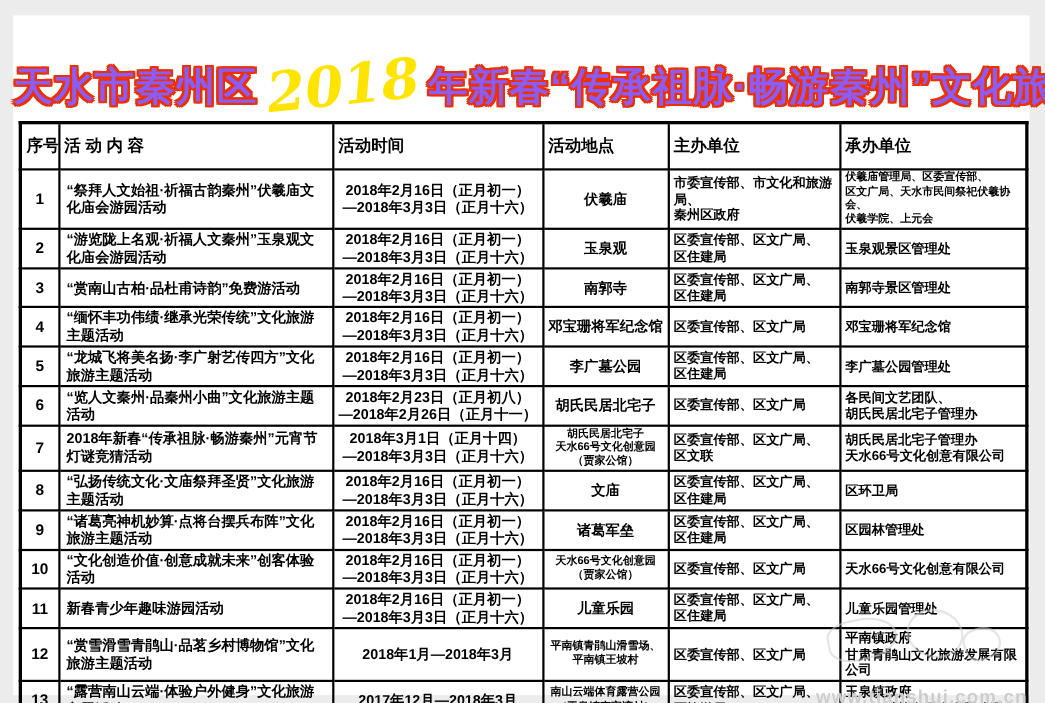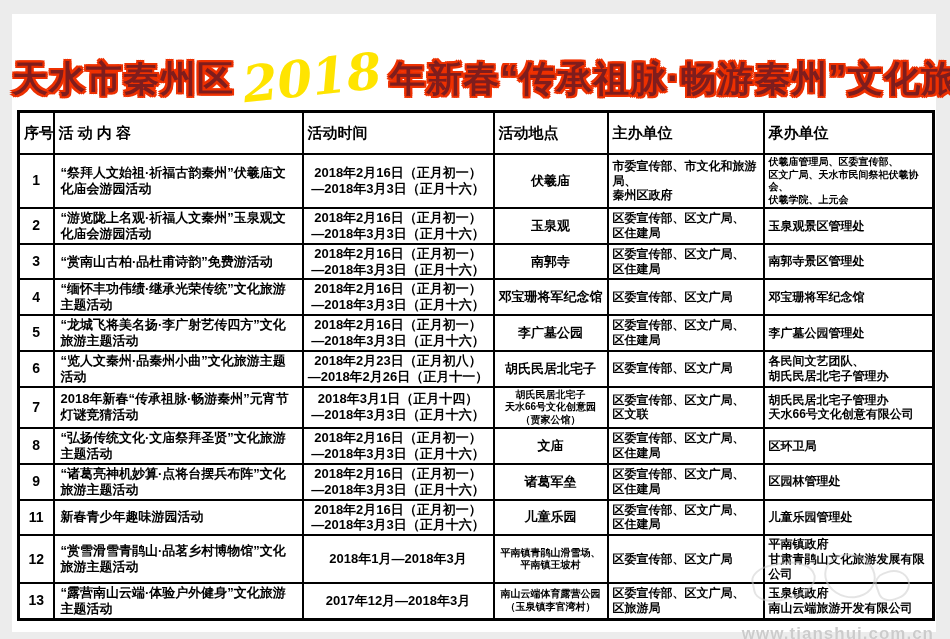--- a/index.html
+++ b/index.html
@@ -15,21 +15,21 @@
   
   .title-row{
     text-align:center;
     padding-top:30px;
     height:66px;
     white-space:nowrap;
   }
   .title-text{
     font-size:36px;
     font-weight:bold;
-    color:#7f1d1d;
+    color:#8b5cf6;
     letter-spacing:1px;
     text-shadow:
       -2px -2px 0 #ee3000, 2px -2px 0 #ee3000,
       -2px  2px 0 #ee3000, 2px  2px 0 #ee3000,
        0   -2px 0 #ee3000, 0    2px 0 #ee3000,
       -2px  0   0 #ee3000, 2px  0   0 #ee3000;
   }
   .title-year{
     display:inline-block;
     font-size:50px;
@@ -226,20 +226,30 @@
     <td class="c-no">9</td>
     <td class="c-content">“诸葛亮神机妙算·点将台摆兵布阵”文化旅游主题活动</td>
     <td class="c-time">2018年2月16日（正月初一）
 —2018年3月3日（正月十六）</td>
     <td class="c-place">诸葛军垒</td>
     <td class="c-host">区委宣传部、区文广局、
 区住建局</td>
     <td class="c-undertaker">区园林管理处</td>
   </tr>
         <tr>
+    <td class="c-no">10</td>
+    <td class="c-content">“文化创造价值·创意成就未来”创客体验活动</td>
+    <td class="c-time">2018年2月16日（正月初一）
+—2018年3月3日（正月十六）</td>
+    <td class="c-place small">天水66号文化创意园
+（贾家公馆）</td>
+    <td class="c-host">区委宣传部、区文广局</td>
+    <td class="c-undertaker">天水66号文化创意有限公司</td>
+  </tr>
+        <tr>
     <td class="c-no">11</td>
     <td class="c-content">新春青少年趣味游园活动</td>
     <td class="c-time">2018年2月16日（正月初一）
 —2018年3月3日（正月十六）</td>
     <td class="c-place">儿童乐园</td>
     <td class="c-host">区委宣传部、区文广局、
 区住建局</td>
     <td class="c-undertaker">儿童乐园管理处</td>
   </tr>
         <tr>

